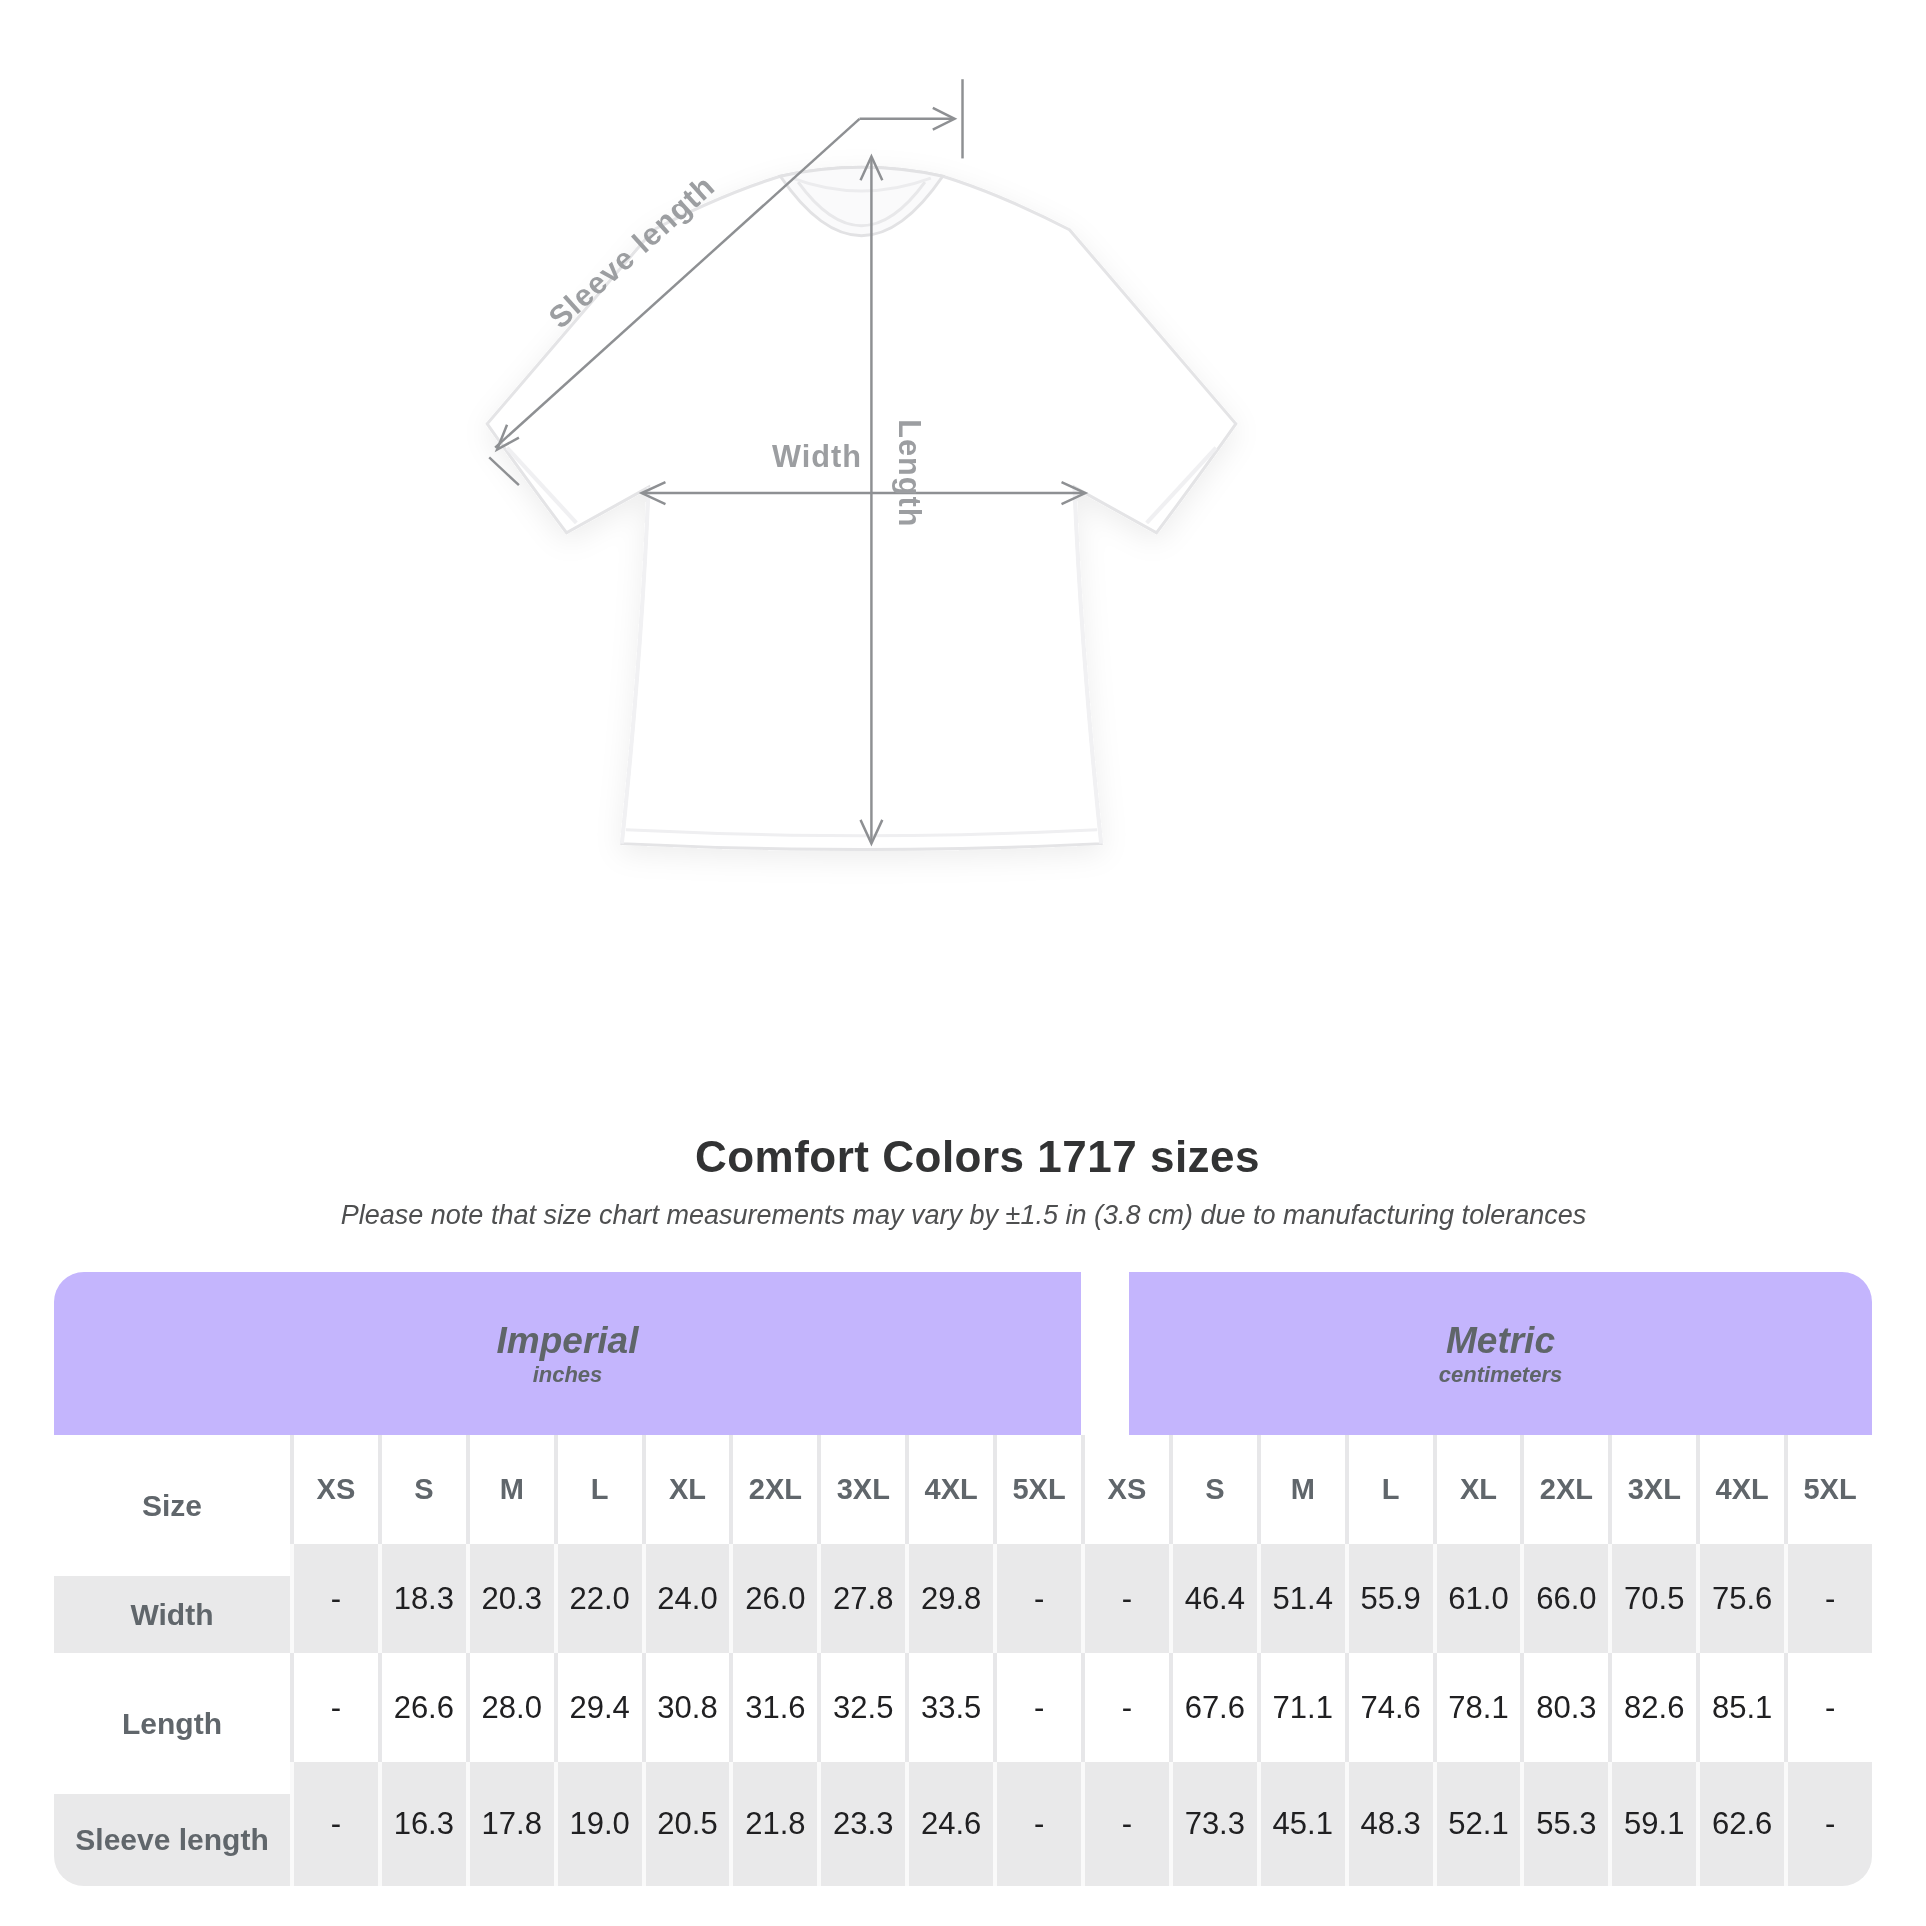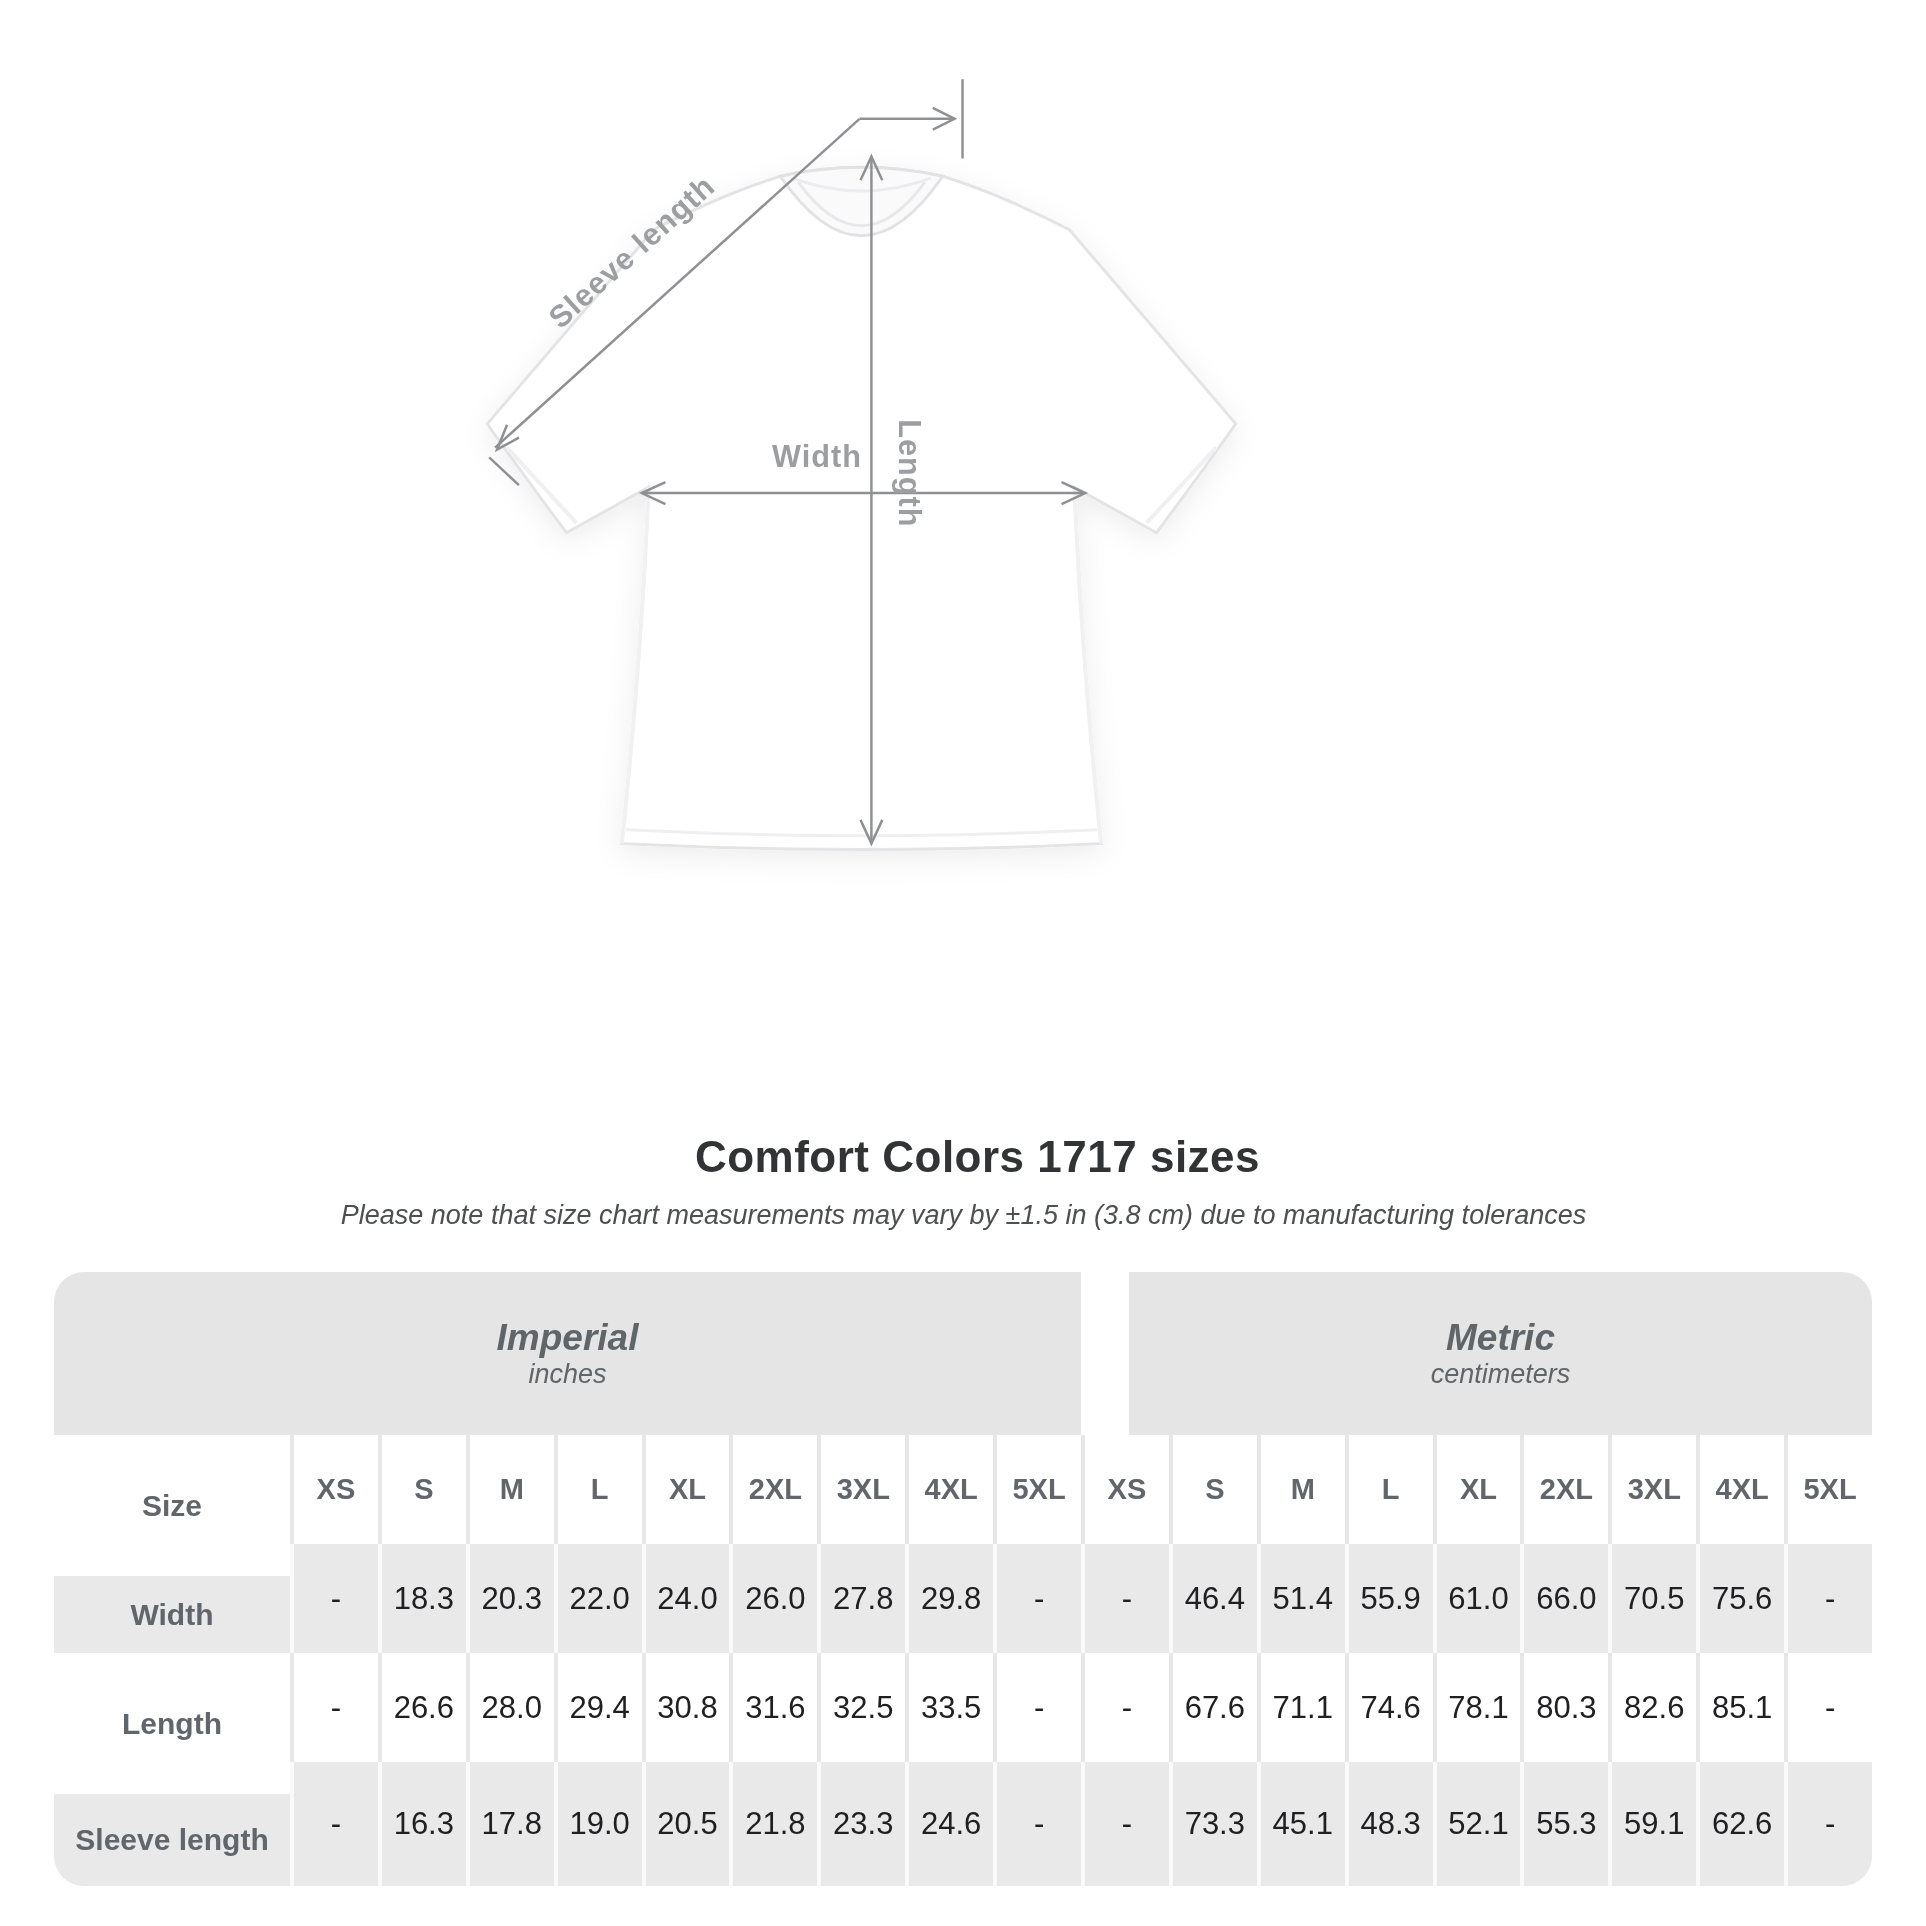--- a/index.html
+++ b/index.html
@@ -21,24 +21,24 @@
   }
   
   .size-table{
     position:absolute;left:54px;top:1272px;width:1818px;height:614px;
     display:grid;
     grid-template-columns:236px repeat(18,1fr);
     grid-template-rows:163px 109px 109px 109px 124px;
     border-radius:30px;overflow:hidden;background:#ffffff;
   }
   .cell{display:flex;align-items:center;justify-content:center;}
-  .band{background:#e5e5e5;flex-direction:column;gap:0;}
+  .band{background:#c4b5fd;flex-direction:column;gap:0;}
   .band-metric{border-left:5px solid #ffffff;margin-left:43px;}
   .g-label{font-size:37px;font-weight:bold;font-style:italic;color:#5f6569;}
-  .g-sub{font-size:27px;font-style:italic;color:#5f6569;}
+  .g-sub{font-size:22px;font-style:italic;color:#5f6569;font-weight:bold;}
   .hdr{background:#ffffff;font-size:29px;font-weight:bold;color:#60666b;}
   .hdr.sep{border-left:4px solid #e7e7e9;}
   .lab{font-weight:bold;color:#60666b;font-size:30px;margin-top:32px;}
   .white{background:#ffffff;}
   .white.sep{border-left:4px solid #e7e7e9;}
   .gray{background:#e9e9ea;}
   .gray.sep{border-left:4px solid #fafafa;}
   .val{font-size:31px;color:#202022;font-weight:normal;}
 </style>
 </head>

